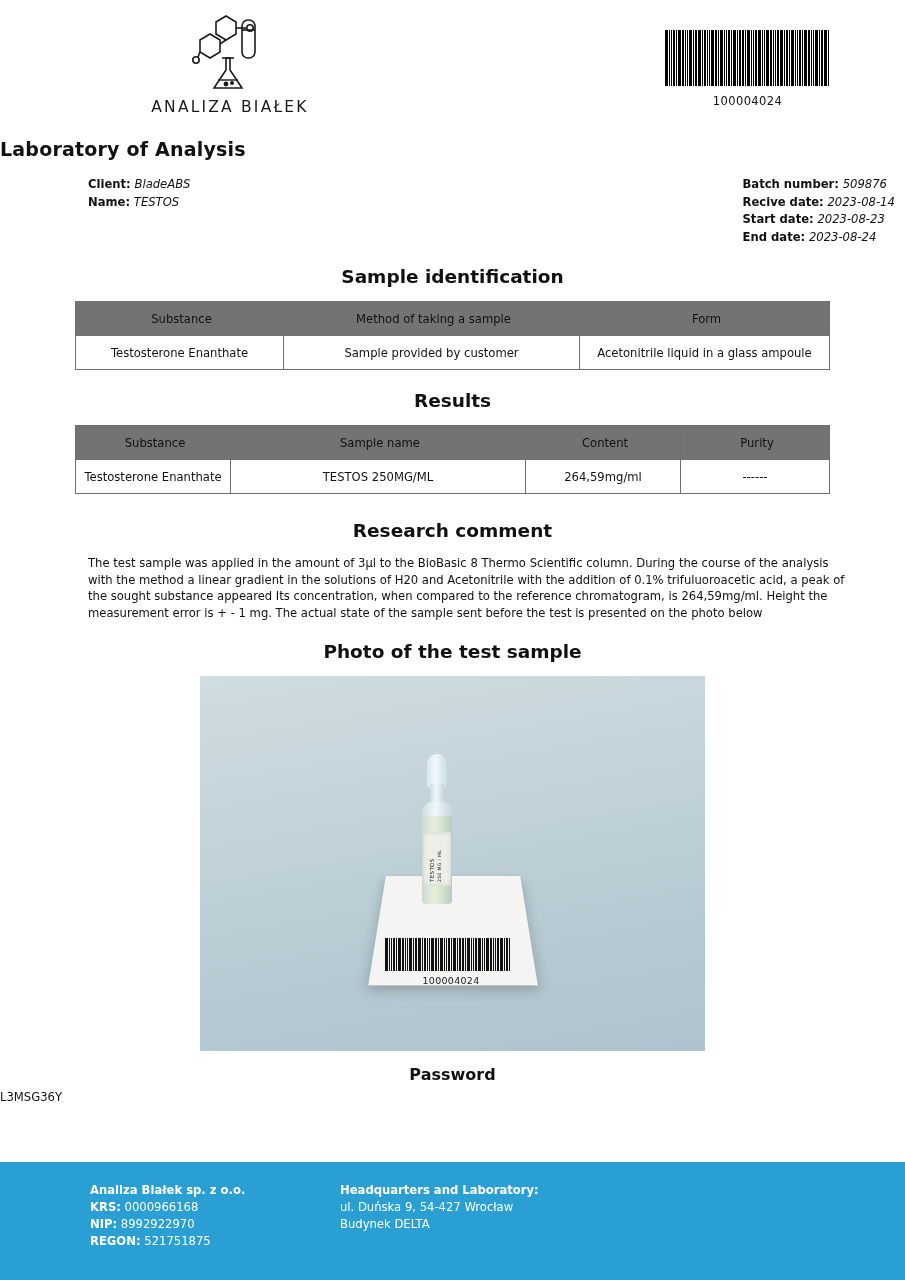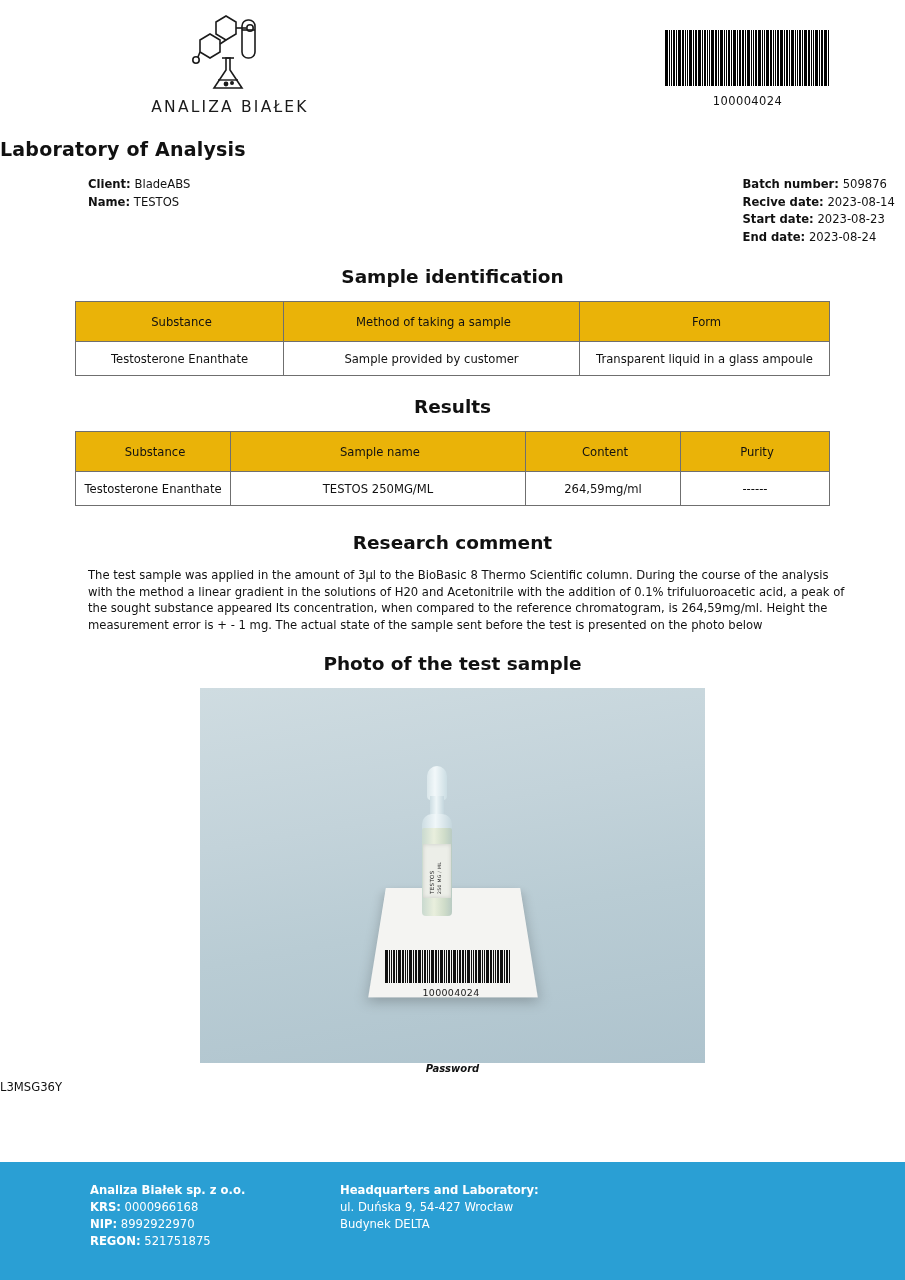--- a/index.html
+++ b/index.html
@@ -66,37 +66,37 @@
   .meta {
     display: flex;
     padding: 0 88px;
     font-size: 11.6px;
     line-height: 17.5px;
   }
   .meta-col { width: 50%; }
   .meta-col.right { padding-left: 290px; width: 50%; }
   .meta-row { white-space: nowrap; }
   .meta-row b { font-weight: bold; }
-  .meta-row span { font-weight: normal; }
+  .meta-row span { font-weight: normal; font-style: italic; }
 
   
   table {
     border-collapse: collapse;
     margin: 0 auto;
     width: 755px;
     font-size: 11.6px;
   }
   table th, table td {
     border: 1px solid #6f6f6f;
     text-align: center;
     padding: 8px 4px;
     font-weight: normal;
     color: #111;
   }
-  table th { background: #eab308; height: 40px; padding-left: 8px; }
+  table th { background: #737373; height: 34px; padding-left: 8px; }
   table td { height: 34px; background: #fff; }
 
   
   .comment {
     padding: 0 56px 0 88px;
     font-size: 11.6px;
     line-height: 16.5px;
     text-align: left;
   }
 
@@ -180,22 +180,22 @@
     left: 6px;
     top: 50px;
     white-space: nowrap;
     letter-spacing: .3px;
   }
   .amp-label span.l2 { left: 14px; font-size: 4.6px; }
 
   .password-title {
     text-align: center;
     font-weight: bold;
-    font-size: 10px;
-    font-style: italic;
+    font-size: 16px;
+    margin-top: 14px;
   }
   .password-value {
     text-align: left;
     font-size: 11.6px;
     margin-top: 6px;
   }
 
   
   .footer {
     position: absolute;
@@ -348,21 +348,21 @@
     <tr>
       <th style="width:208px">Substance</th>
       <th style="width:296px">Method of taking a sample</th>
       <th>Form</th>
     </tr>
   </thead>
   <tbody>
     <tr>
       <td>Testosterone Enanthate</td>
       <td>Sample provided by customer</td>
-      <td>Transparent liquid in a glass ampoule</td>
+      <td>Acetonitrile liquid in a glass ampoule</td>
     </tr>
   </tbody>
 </table>
 
 <h2 class="section-title">Results</h2>
 <table>
   <thead>
     <tr>
       <th style="width:155px">Substance</th>
       <th style="width:295px">Sample name</th>

